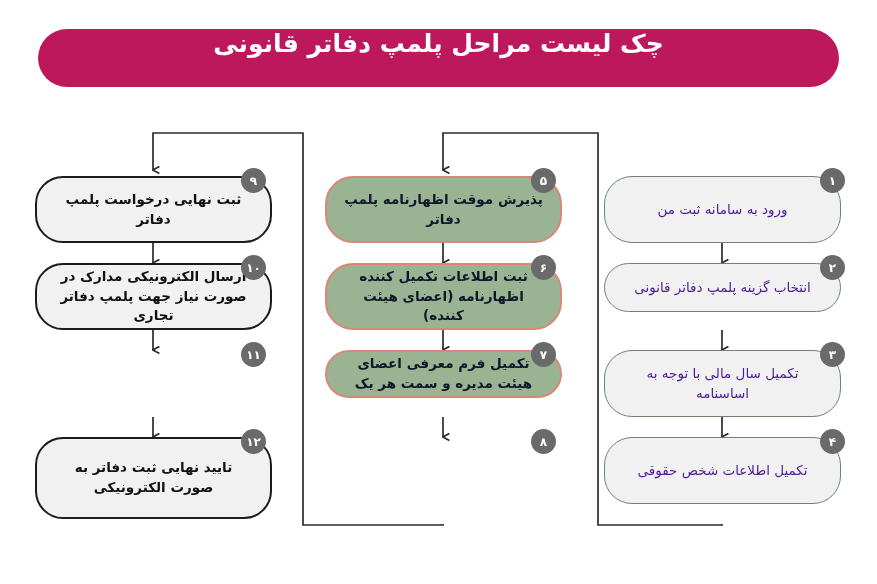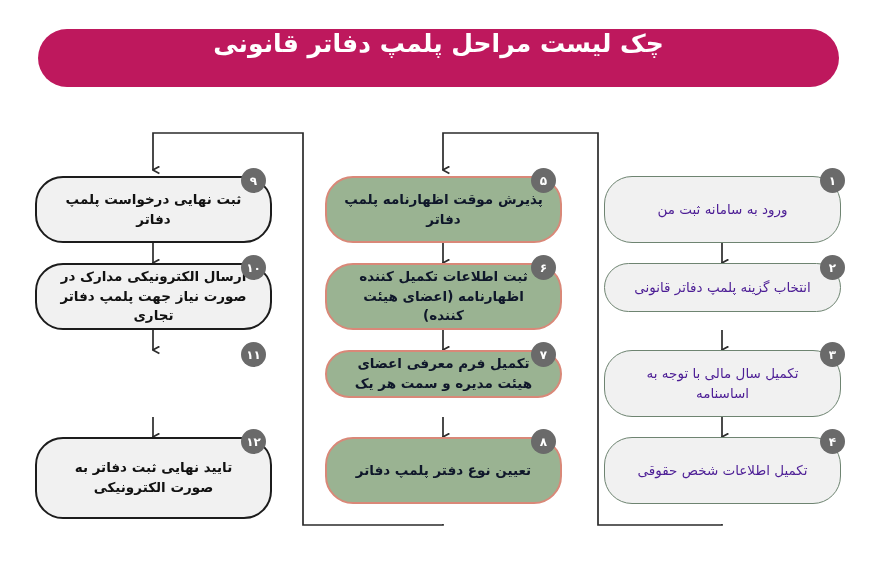--- a/index.html
+++ b/index.html
@@ -177,23 +177,20 @@
   <div class="step col-b" style="left:325px; top:263px; width:237px; height:67px;">
     <span class="step-text">ثبت اطلاعات تکمیل کننده اظهارنامه (اعضای هیئت کننده)</span>
   </div>
   <div class="badge" style="left:531px; top:255px;">۶</div>
 
   <div class="step col-b" style="left:325px; top:350px; width:237px; height:48px;">
     <span class="step-text">تکمیل فرم معرفی اعضای هیئت مدیره و سمت هر یک</span>
   </div>
   <div class="badge" style="left:531px; top:342px;">۷</div>
 
-  <div class="step col-b" style="left:325px; top:437px; width:237px; height:67px;">
-    <span class="step-text">تعیین نوع دفتر پلمپ دفاتر</span>
-  </div>
   <div class="badge" style="left:531px; top:429px;">۸</div>
 
   <div class="step col-a" style="left:35px; top:176px; width:237px; height:67px;">
     <span class="step-text">ثبت نهایی درخواست پلمپ دفاتر</span>
   </div>
   <div class="badge" style="left:241px; top:168px;">۹</div>
 
   <div class="step col-a" style="left:35px; top:263px; width:237px; height:67px;">
     <span class="step-text">ارسال الکترونیکی مدارک در صورت نیاز جهت پلمپ دفاتر تجاری</span>
   </div>

